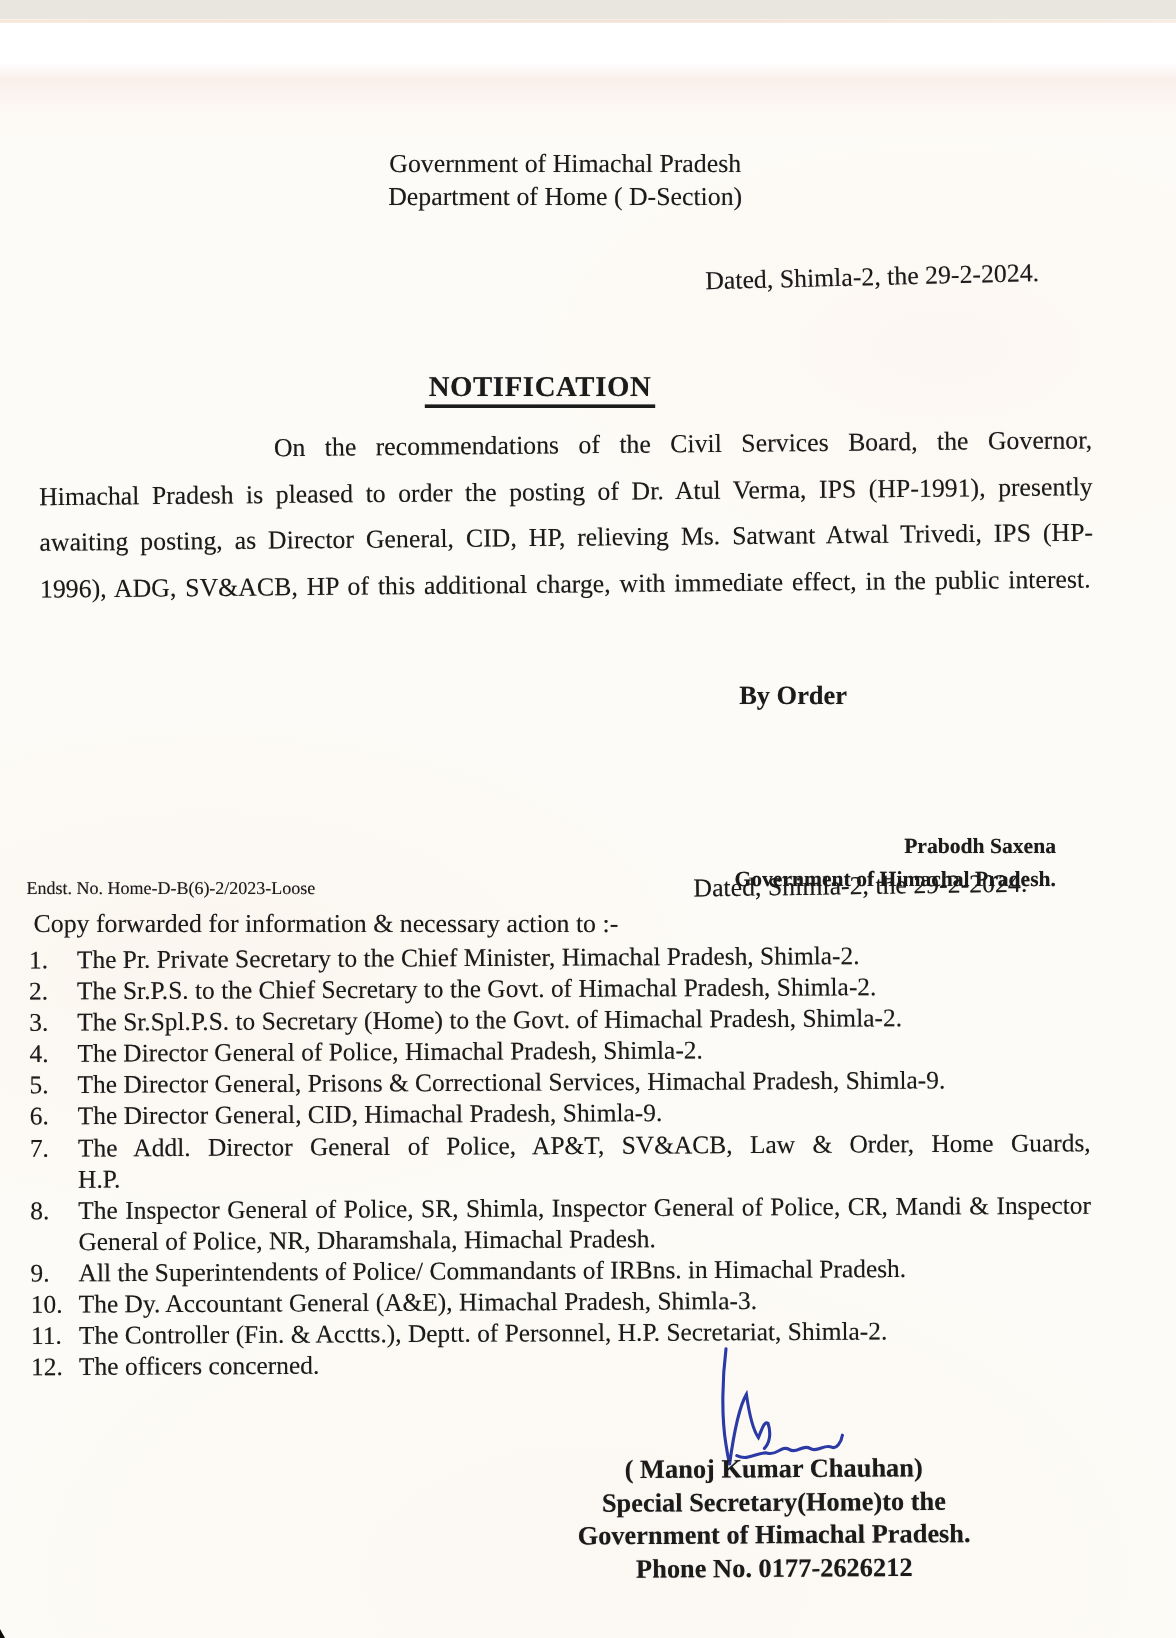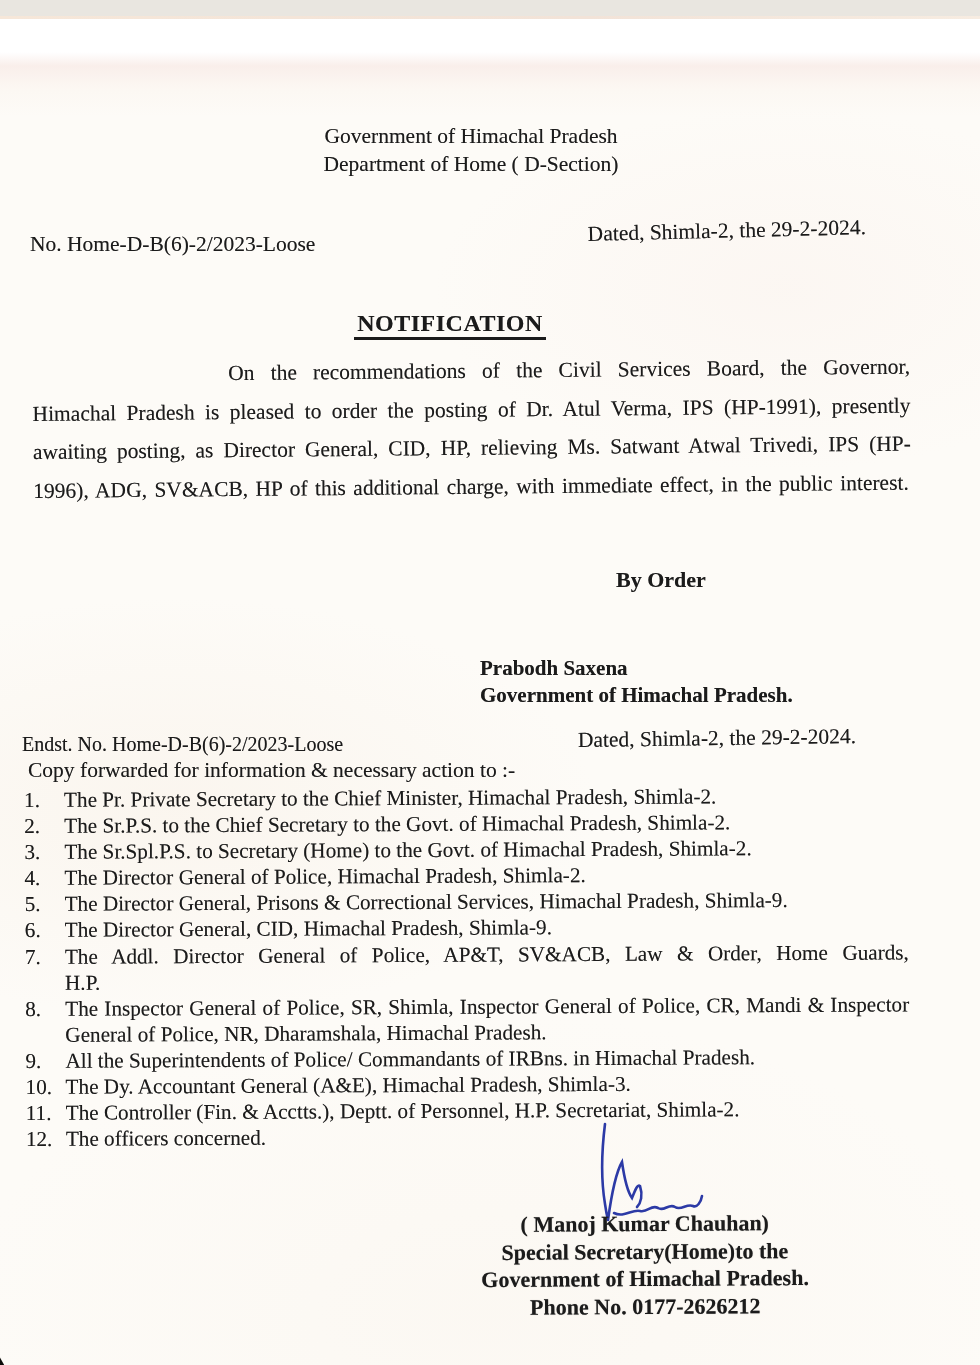--- a/index.html
+++ b/index.html
@@ -43,25 +43,25 @@
   .body-par{
     position:absolute;top:340px;left:32px;width:878px;
     font-size:21.5px;line-height:38.6px;
     text-align:justify;text-indent:196px;
     word-spacing:2px;
     transform:rotate(-0.55deg);transform-origin:0 0;
     text-shadow:0 0 0.6px rgba(25,25,25,0.45);
   }
   .by-order{top:551px;left:616px;font-size:22px;font-weight:bold;}
   .signatory{
-    position:absolute;top:639px;left:480px;width:400px;
-    text-align:left;font-weight:bold;font-size:21px;line-height:26.8px;
+    position:absolute;top:676px;left:480px;width:400px;
+    text-align:right;font-weight:bold;font-size:18px;line-height:26.8px;
     text-shadow:0 0 0.6px rgba(25,25,25,0.5);
   }
-  .endst-no{top:717px;left:22px;font-size:20px;}
+  .endst-no{top:717px;left:22px;font-size:15px;}
   .endst-date{top:712px;left:578px;font-size:21.5px;transform:rotate(-0.8deg);transform-origin:0 100%;}
   .copy-line{top:742px;left:28px;font-size:21.5px;}
   ol.recipients{
     position:absolute;top:771px;left:24px;width:884px;
     margin:0;padding:0;list-style:none;counter-reset:rcpt;
     font-size:21.2px;line-height:26.1px;
     transform:rotate(-0.3deg);transform-origin:0 0;
     text-shadow:0 0 0.6px rgba(25,25,25,0.45);
   }
   ol.recipients li{
@@ -88,21 +88,20 @@
 </head>
 <body>
 
 <div id="page">
 
   <div class="header">
     <div>Government of Himachal Pradesh</div>
     <div>Department of Home ( D-Section)</div>
   </div>
 
-  <div class="txt ref-no">No. Home-D-B(6)-2/2023-Loose</div>
   <div class="txt ref-date">Dated, Shimla-2, the 29-2-2024.</div>
 
   <div class="title-row">
     <span class="doc-title">NOTIFICATION</span>
   </div>
 
   <div class="body-par">On the recommendations of the Civil Services Board, the Governor, Himachal Pradesh is pleased to order the posting of Dr. Atul Verma, IPS (HP-1991), presently awaiting posting, as Director General, CID, HP, relieving Ms. Satwant Atwal Trivedi, IPS (HP-1996), ADG, SV&amp;ACB, HP of this additional charge, with immediate effect, in the public interest.</div>
 
   <div class="txt by-order">By Order</div>
 

